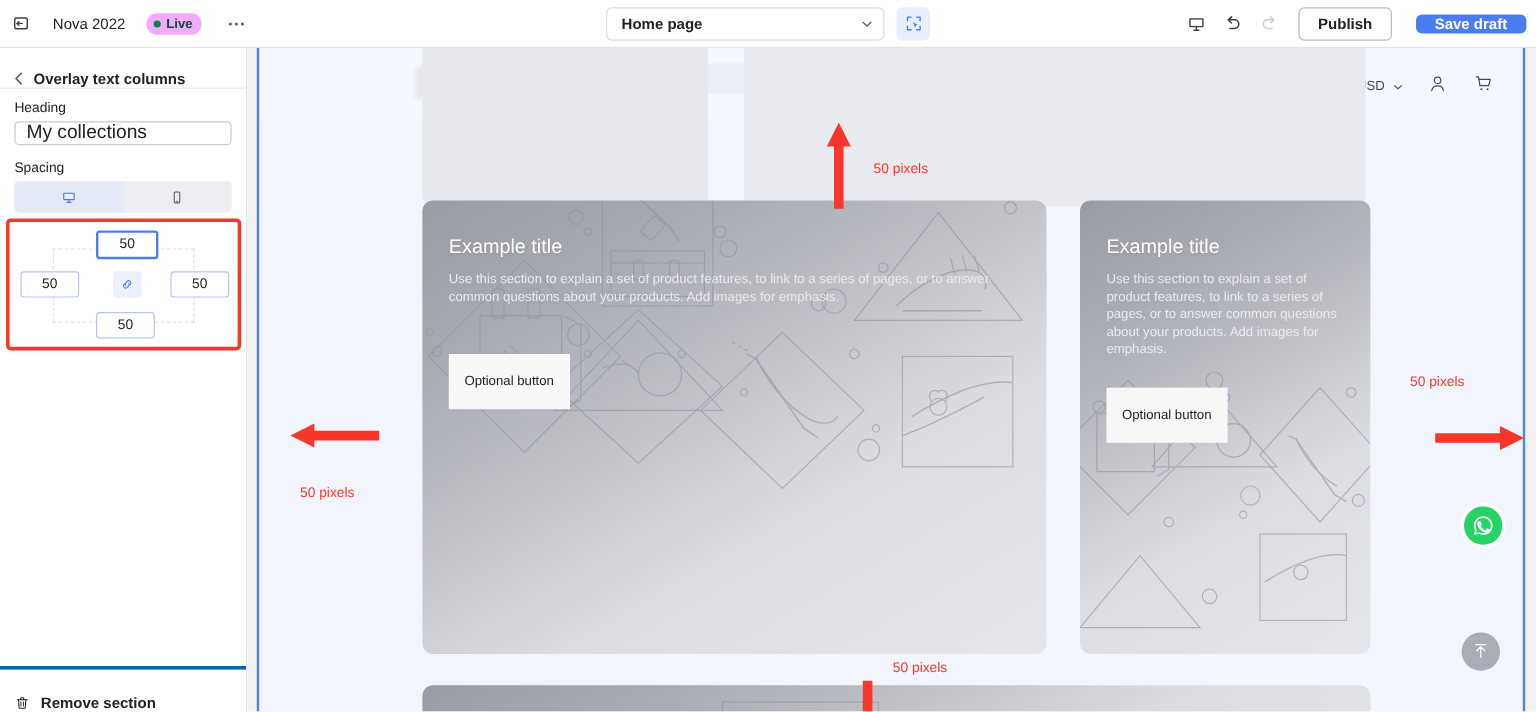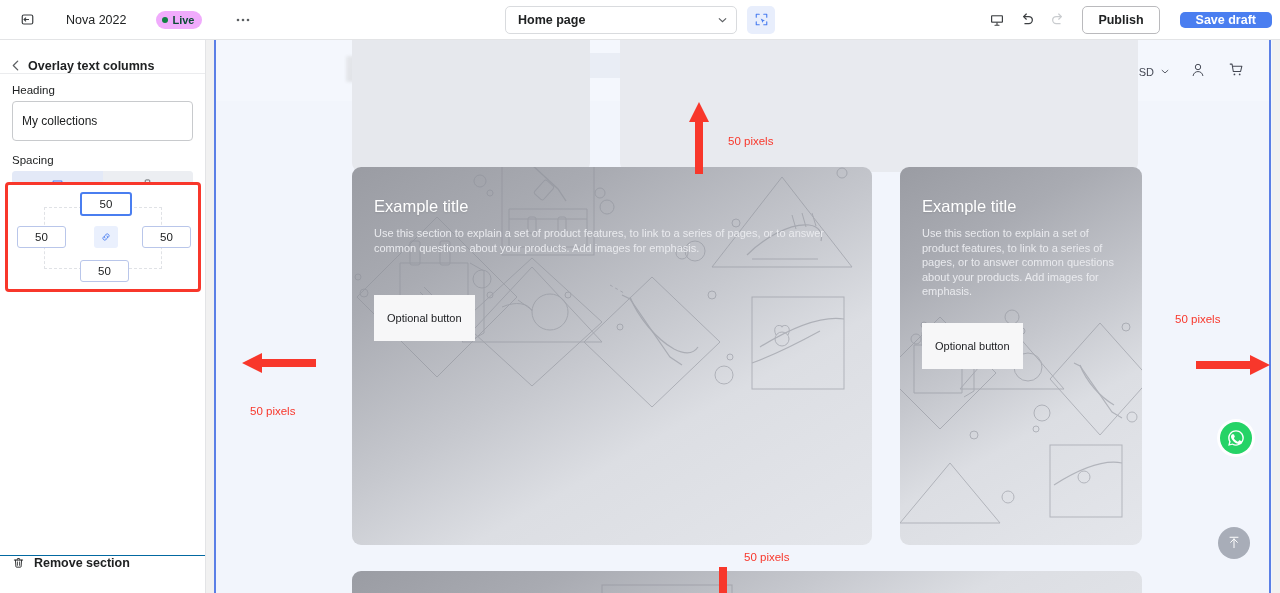--- a/index.html
+++ b/index.html
@@ -13,21 +13,21 @@
   }
 
   
   .topbar {
     position: absolute; top: 0; left: 0; width: 1280px; height: 40px;
     background: #ffffff;
     border-bottom: 1px solid #e3e4e6;
     display: flex; align-items: center;
     z-index: 40;
   }
-  .tb-left { display: flex; align-items: center; gap: 16px; padding-left: 14px; }
+  .tb-left { display: flex; align-items: center; gap: 4px; padding-left: 4px; }
   .exit-btn {
     width: 26px; height: 26px; display: flex; align-items: center; justify-content: center;
     border-radius: 5px; cursor: pointer;
   }
   .shop-name { font-size: 12.5px; color: #202223; margin-left: 10px; font-weight: 400; }
   .live-badge {
     margin-left: 14px;
     background: #f0abfc; color: #0b4c35;
     font-size: 11px; font-weight: 600;
     border-radius: 10px; padding: 2px 8px 2px 6px;
@@ -102,24 +102,24 @@
     border-bottom: 1px solid #ebecee;
   }
   .back-chev { color: #5c5f62; font-size: 13px; cursor: pointer; line-height: 1; }
   .sb-title { font-size: 12.5px; font-weight: 700; color: #202223; }
 
   .sb-body { padding: 10px 12px 0 12px; }
   .field-label {
     font-size: 11.5px; color: #202223; margin-bottom: 5px; display: block;
   }
   .text-input {
-    width: 100%; height: 40px;
+    width: 100%; height: 20px;
     border: 1px solid #c8cacd; border-radius: 4px;
     background: #fff; color: #202223;
-    font-size: 12px; padding: 0 9px;
+    font-size: 16px; padding: 0 9px;
     font-family: "Liberation Sans", sans-serif;
     outline: none;
   }
   .spacing-label { margin-top: 13px; }
 
   .device-toggle {
     display: flex; width: 100%; height: 26px;
     border-radius: 4px; overflow: hidden; margin-top: 2px;
     background: #eef1f7;
   }
@@ -161,22 +161,22 @@
   .sp-link {
     position: absolute; left: 86px; top: 41px;
     width: 24px; height: 22px; border-radius: 3px;
     background: #eaf0fd;
     display: flex; align-items: center; justify-content: center;
     cursor: pointer;
   }
 
   .sb-footer {
     position: absolute; bottom: 0; left: 0; width: 205px; height: 38px;
-    border-top: 1px solid #0369a1;
-    display: flex; align-items: flex-start; gap: 9px;
+    border-top: 3px solid #0369a1;
+    display: flex; align-items: flex-end; gap: 9px;
     padding-left: 12px; cursor: pointer; background: #fff;
   }
   .rm-label { font-size: 12.5px; font-weight: 700; color: #202223; }
 
   
   .canvas-area {
     position: absolute; top: 40px; left: 206px;
     width: 1074px; height: 553px;
     background: #f1f1f1;
     overflow: hidden;

